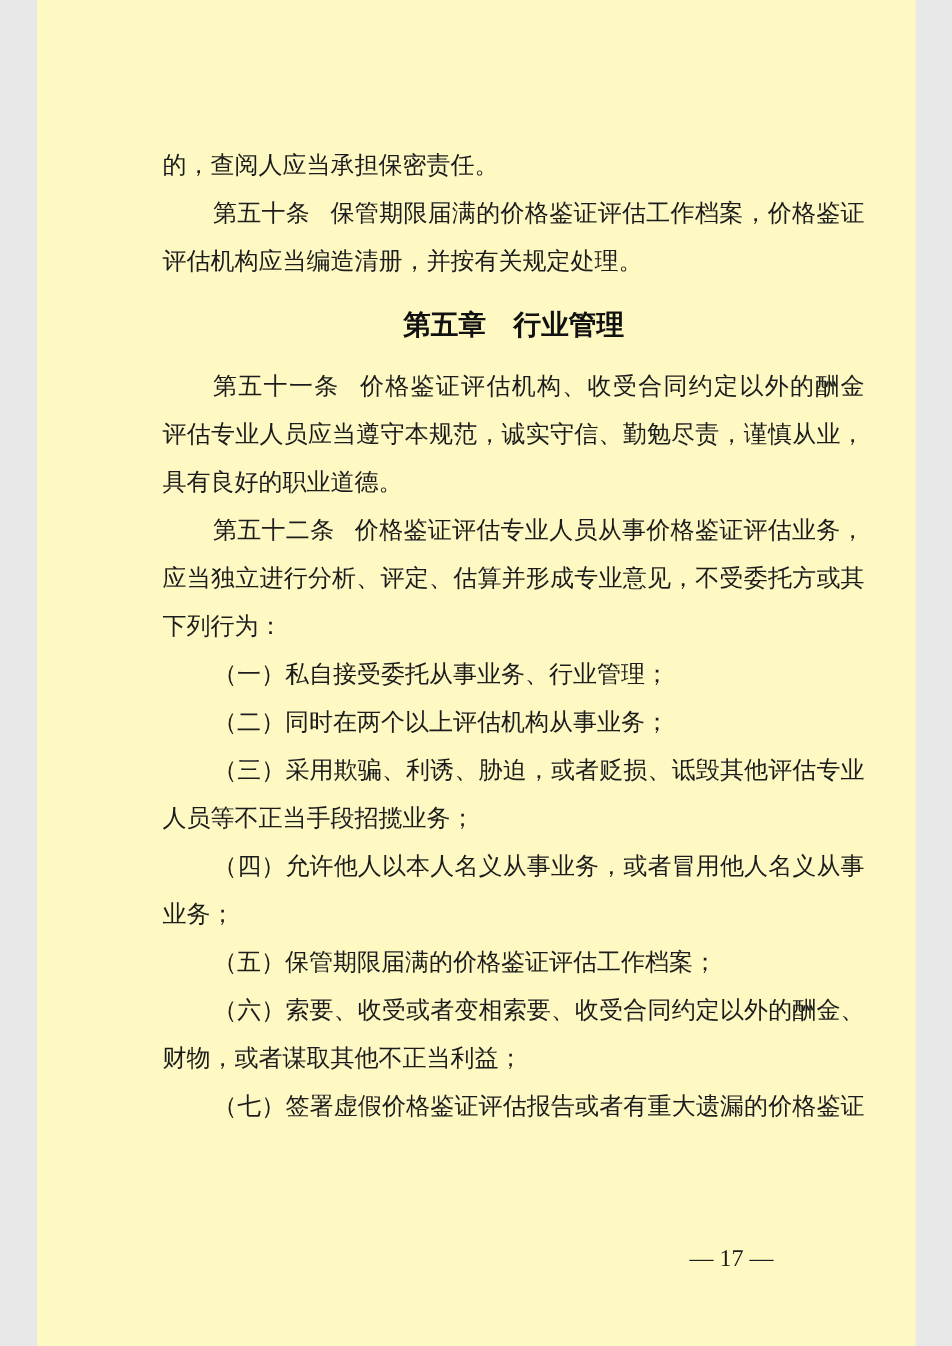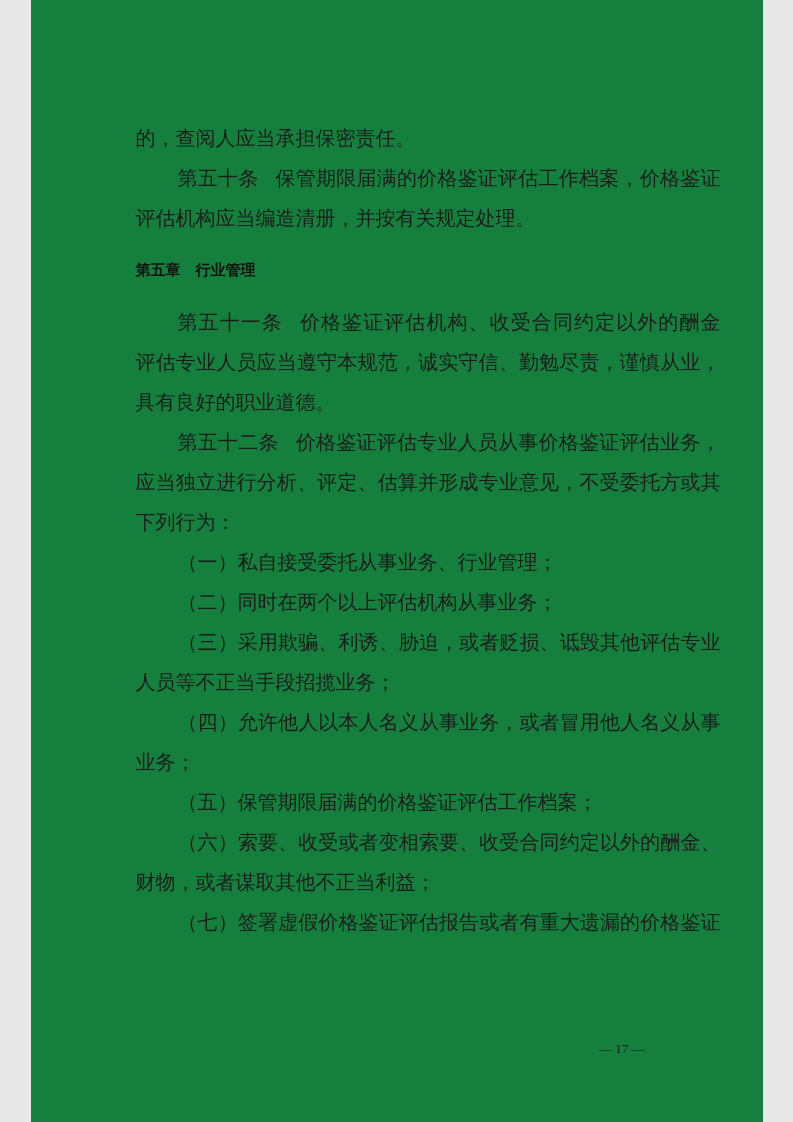--- a/index.html
+++ b/index.html
@@ -1,21 +1,21 @@
 <!DOCTYPE html>
 <html><head>
 <meta charset="utf-8">
 <style>
   html, body { margin: 0; padding: 0; background: #e8e8e8; }
   .page {
     position: relative;
     width: 732px;
     height: 1122px;
     margin: 0 auto;
-    background: #15803d;
+    background: #fef9c3;
     font-family: "Liberation Serif", "DejaVu Serif", serif;
     color: #1c1c1c;
     overflow: hidden;
   }
   .doc-body {
     position: absolute;
     left: 105px;
     top: 118px;
     width: 585px;
     font-size: 20px;
@@ -32,31 +32,31 @@
   }
   .line.indent { padding-left: 42px; }
   .art {
     font-weight: normal;
     margin-right: 17px;
   }
   .chapter {
     height: 40px;
     line-height: 40px;
     margin: 12px 0;
-    text-align: left;
+    text-align: center;
     font-family: "Liberation Sans", "DejaVu Sans", sans-serif;
     font-weight: bold;
-    font-size: 15px;
+    font-size: 23px;
     color: #111111;
   }
   .footer {
     position: absolute;
     top: 1010px;
     right: 118px;
-    font-size: 13px;
+    font-size: 20px;
     line-height: 26px;
     color: #1c1c1c;
     white-space: pre;
   }
 </style>
 </head>
 <body>
 
 <div class="page">
   <div class="doc-body" id="doc-body">

